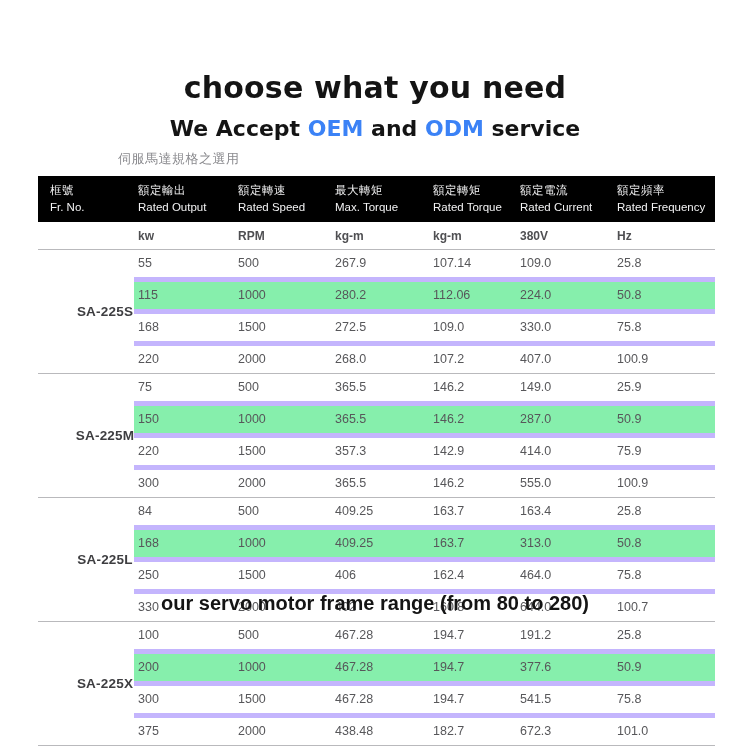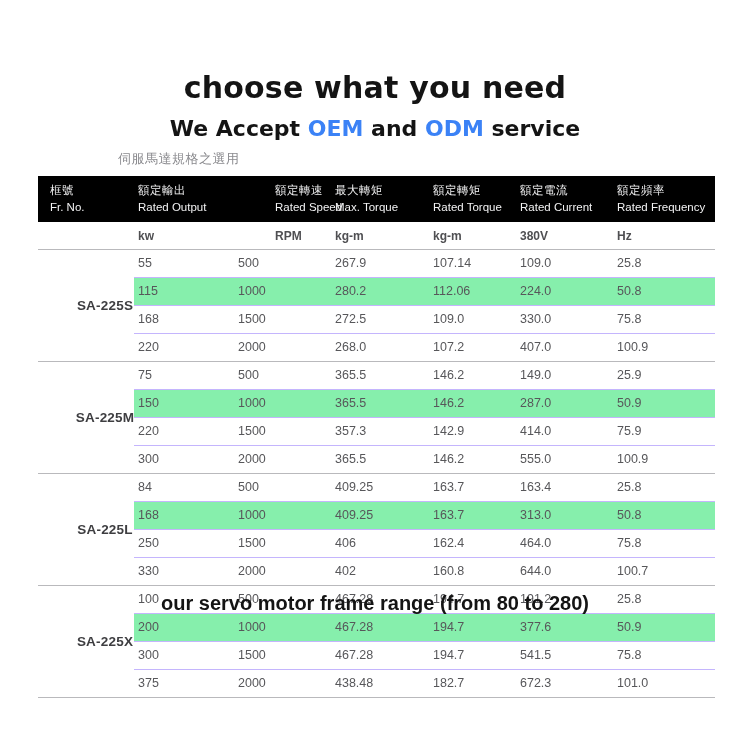--- a/index.html
+++ b/index.html
@@ -89,34 +89,34 @@
     font-weight:bold;
     font-size:13.5px;
     color:#3e3e41;
     letter-spacing:0.2px;
   }
 
   .drow{
     position:relative;
     height:27px;
     margin-left:96px;
-    border-bottom:1px solid #c4b5fd;
+    border-bottom:5px solid #c4b5fd;
   }
   .drow:last-child{border-bottom:none;}
   .drow.hl{background:#86efac;}
 
   .drow .cell{
     position:absolute;top:6px;
     font-size:12.5px;
     color:#57575a;
   }
 
   
   .c1{left:100px;}
-  .c2{left:200px;margin-left:37px;}
+  .c2{left:200px;}
   .c3{left:297px;}
   .c4{left:395px;}
   .c5{left:482px;}
   .c6{left:579px;}
 
   
   .d1{left:4px;}
   .d2{left:104px;}
   .d3{left:201px;}
   .d4{left:299px;}

